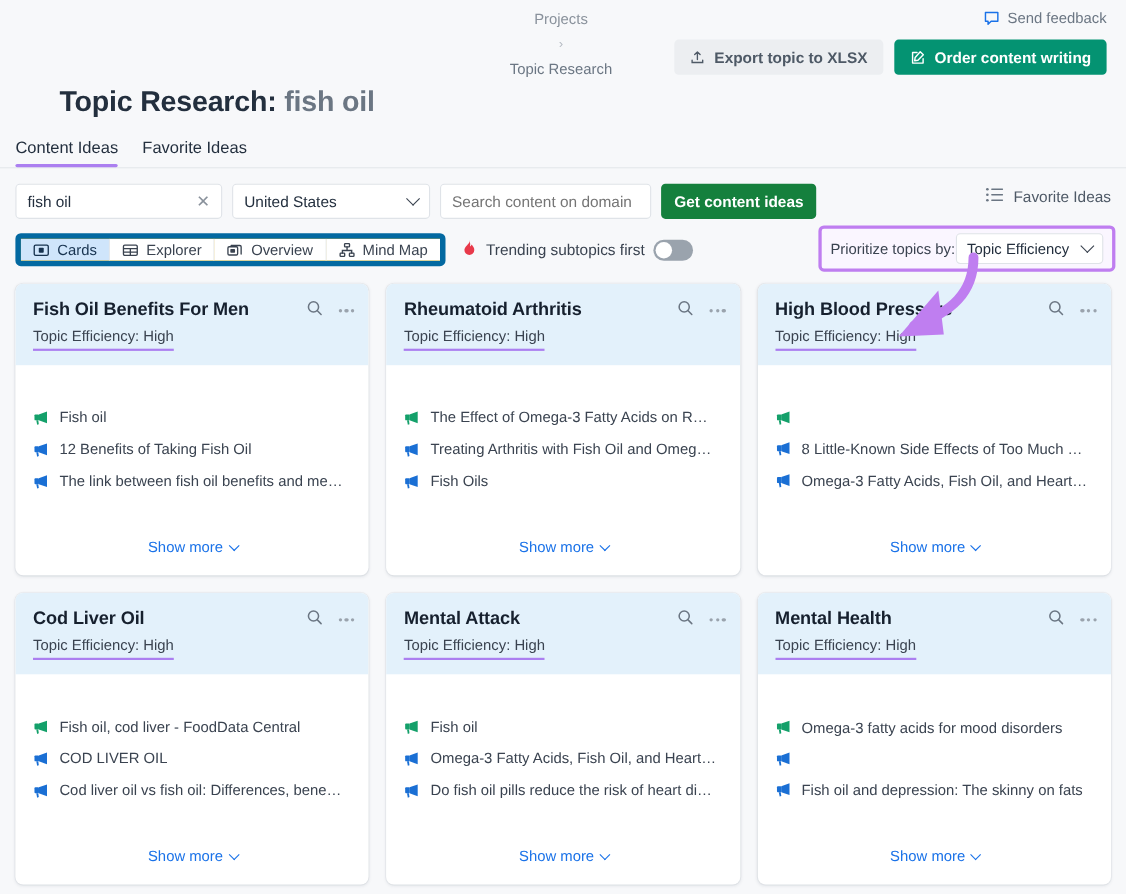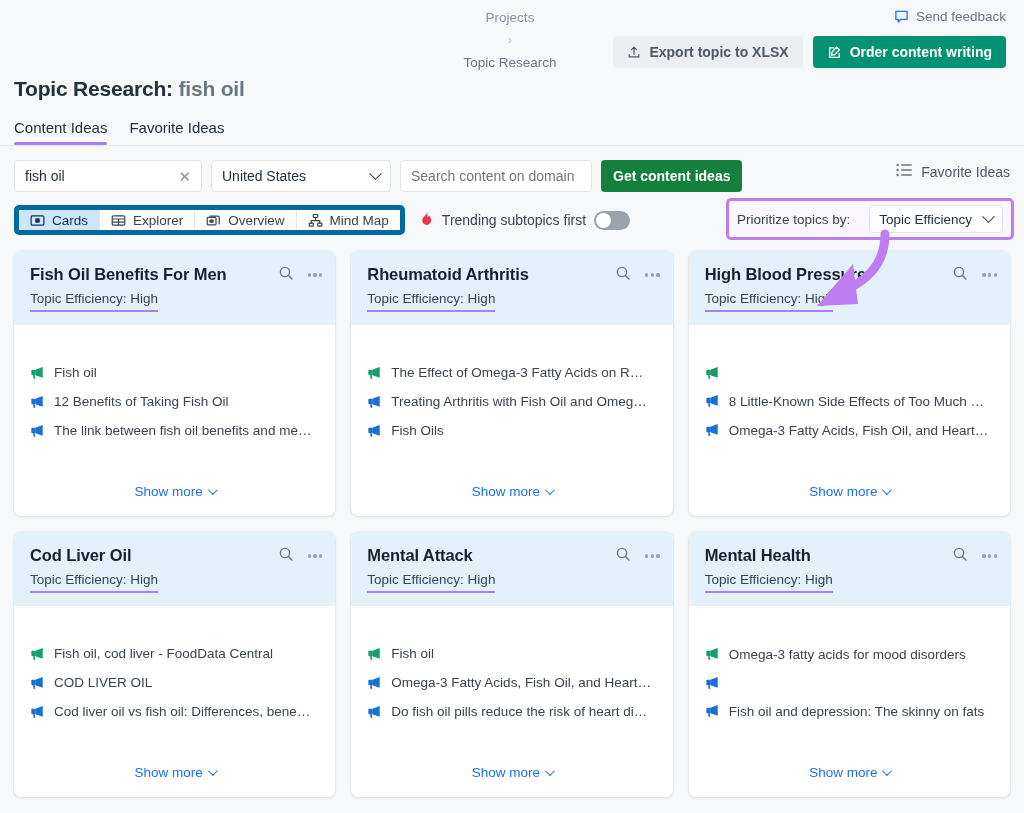--- a/index.html
+++ b/index.html
@@ -20,21 +20,21 @@
   .breadcrumb .crumb-current { color: #6b7683; }
 
   .send-feedback {
     position: absolute; right: 18px; top: 9px;
     display: flex; align-items: center; gap: 7px;
     font-size: 13.5px; color: #6b7683;
   }
   .send-feedback svg { display: block; }
 
   .title-row { display: flex; align-items: center; margin-top: 7px; }
-  .page-title { font-size: 21px; font-weight: 700; letter-spacing: -0.2px; }
+  .page-title { font-size: 26px; font-weight: 700; letter-spacing: -0.2px; margin-left: 40px; }
   .page-title .kw { color: #6b7683; font-weight: 700; }
 
   .title-actions { position: absolute; right: 18px; top: 36px; display: flex; gap: 10px; align-items: center; }
   .btn {
     display: inline-flex; align-items: center; gap: 8px;
     border-radius: 4px; font-size: 14px; font-weight: 700;
     padding: 0 14px; height: 32px; border: none; cursor: pointer;
     font-family: "Liberation Sans", sans-serif;
   }
   .btn-secondary { background: #eceef1; color: #4e5966; }
@@ -79,21 +79,21 @@
   .seg.active { background: #cfe5fb; color: #16324f; }
   .seg svg { display: block; flex: none; }
 
   .trending { display: flex; align-items: center; gap: 8px; font-size: 14px; color: #3a4350; }
   .toggle { width: 36px; height: 19px; border-radius: 10px; background: #9aa3ad; position: relative; cursor: pointer; flex:none; }
   .toggle .knob { position: absolute; top: 2px; left: 2px; width: 15px; height: 15px; border-radius: 50%; background: #fff; }
 
   .prioritize {
     position: absolute; right: 10px; top: 6px;
     border: 3px solid #bf7ef0; border-radius: 5px; padding: 4px 8px;
-    display: flex; align-items: center; gap: 19px; background: #faf6ff;
+    display: flex; align-items: center; gap: 1px; background: #faf6ff;
   }
   .prioritize .label { font-size: 13.5px; color: #3a4350; white-space: nowrap; }
   .prio-select {
     background: #fff; border: 1px solid #dfe3e8; border-radius: 4px; height: 28px;
     display: flex; align-items: center; gap: 12px; padding: 0 9px; font-size: 13.5px; color: #232f3e;
     cursor: pointer;
   }
 
   
   .grid {

